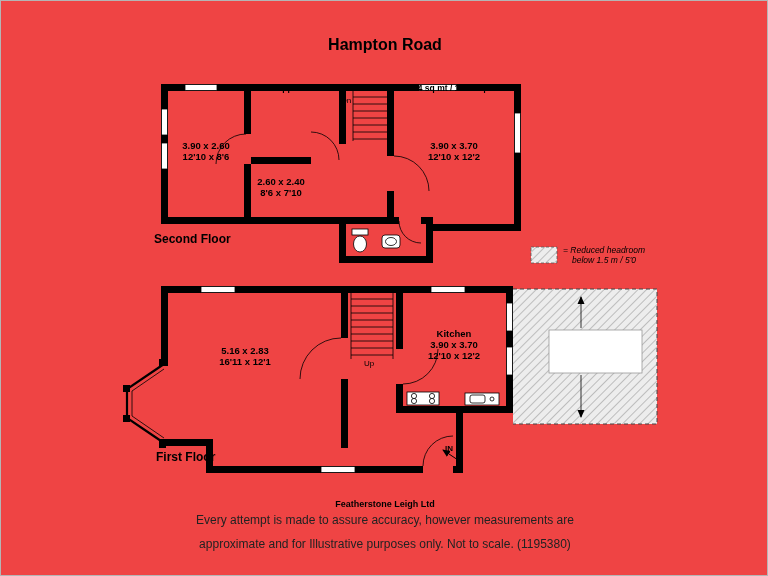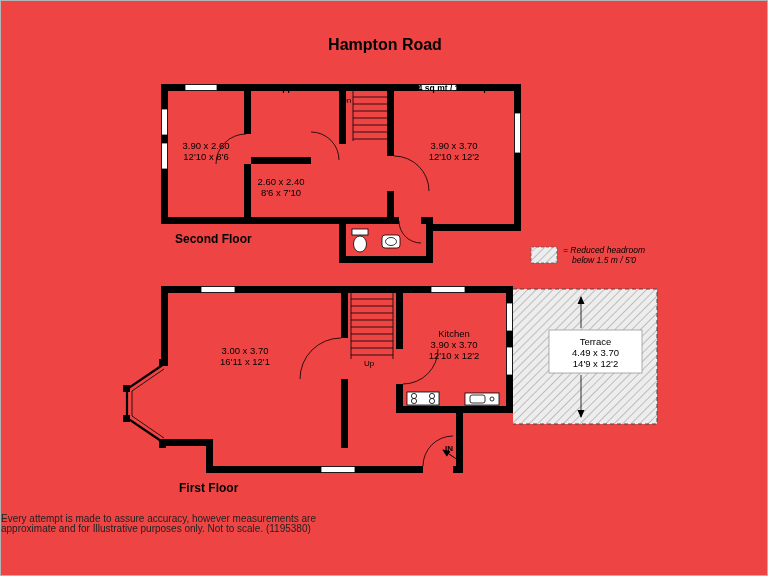--- a/index.html
+++ b/index.html
@@ -6,28 +6,28 @@
   .page{
     position:relative;width:768px;height:576px;box-sizing:border-box;
     background:#ef4444;border:1px solid #b5b5b5;overflow:hidden;
     font-family:"Liberation Sans",sans-serif;color:#000;
   }
   .plan-svg{position:absolute;left:0;top:0;}
   .abs{position:absolute;}
   .title{left:0;top:35px;width:768px;text-align:center;font-size:16px;font-weight:bold;}
   .subtitle{left:0;top:58px;width:768px;text-align:center;font-size:8.5px;font-weight:bold;margin-top:24px;}
   .room-lbl{font-size:9.5px;line-height:11px;text-align:center;}
-  .room-lbl span{display:block;}
+  .room-lbl span{display:block;font-weight:bold;}
   .floor-name{font-weight:bold;font-size:12px;}
   .tiny{font-size:8px;line-height:9px;}
   .legend-text{font-size:8.5px;line-height:10px;}
   .legend-text span{display:block;font-style:italic;}
   .legend-text .l2{padding-left:9px;}
   .footer-company{left:0;top:498px;width:768px;text-align:center;font-size:9px;font-weight:bold;}
-  .disc{left:0;width:768px;font-size:10px;color:#222;}
+  .disc{left:0;width:768px;text-align:center;font-size:12px;color:#222;}
 </style>
 </head>
 <body>
 
 <div class="page">
 
   <svg class="plan-svg" width="768" height="576" viewBox="0 0 768 576">
     <defs>
       <pattern id="hatch" width="6" height="6" patternUnits="userSpaceOnUse" patternTransform="rotate(45)">
         <rect width="6" height="6" fill="#ededed"></rect>
@@ -176,41 +176,37 @@
   </div>
   <div class="abs room-lbl" style="left:238px;top:175px;width:84px;">
     <span>2.60 x 2.40</span>
     <span>8'6 x 7'10</span>
   </div>
   <div class="abs room-lbl" style="left:410px;top:139px;width:86px;">
     <span>3.90 x 3.70</span>
     <span>12'10 x 12'2</span>
   </div>
   <div class="abs tiny" style="left:340px;top:95px;">Dn</div>
-  <div class="abs floor-name" style="left:174px;top:231px;">Second Floor</div>
+  <div class="abs floor-name" style="left:153px;top:231px;">Second Floor</div>
 
   <div class="abs room-lbl" style="left:200px;top:344px;width:88px;">
-    <span>3.00 x 3.70</span>
+    <span>5.16 x 2.83</span>
     <span>16'11 x 12'1</span>
   </div>
   <div class="abs room-lbl" style="left:409px;top:327px;width:88px;">
     <span>Kitchen</span>
     <span>3.90 x 3.70</span>
     <span>12'10 x 12'2</span>
   </div>
-  <div class="abs room-lbl" style="left:548px;top:335px;width:93px;">
-    <span>Terrace</span>
-    <span>4.49 x 3.70</span>
-    <span>14'9 x 12'2</span>
-  </div>
   <div class="abs tiny" style="left:363px;top:358px;text-align:right;">Up</div>
   <div class="abs tiny" style="left:444px;top:443px;font-weight:bold;">IN</div>
-  <div class="abs floor-name" style="left:155px;top:480px;margin-left:23px;">First Floor</div>
+  <div class="abs floor-name" style="left:155px;top:449px;">First Floor</div>
 
   <div class="abs legend-text" style="left:562px;top:244px;">
     <span class="l1">= Reduced headroom</span>
     <span class="l2">below 1.5 m / 5'0</span>
   </div>
 
+  <div class="abs footer-company">Featherstone Leigh Ltd</div>
   <div class="abs disc" style="top:512px;">Every attempt is made to assure accuracy, however measurements are</div>
-  <div class="abs disc" style="top:522px;">approximate and for Illustrative purposes only. Not to scale. (1195380)</div>
+  <div class="abs disc" style="top:536px;">approximate and for Illustrative purposes only. Not to scale. (1195380)</div>
 
 </div>
 
 </body></html>

